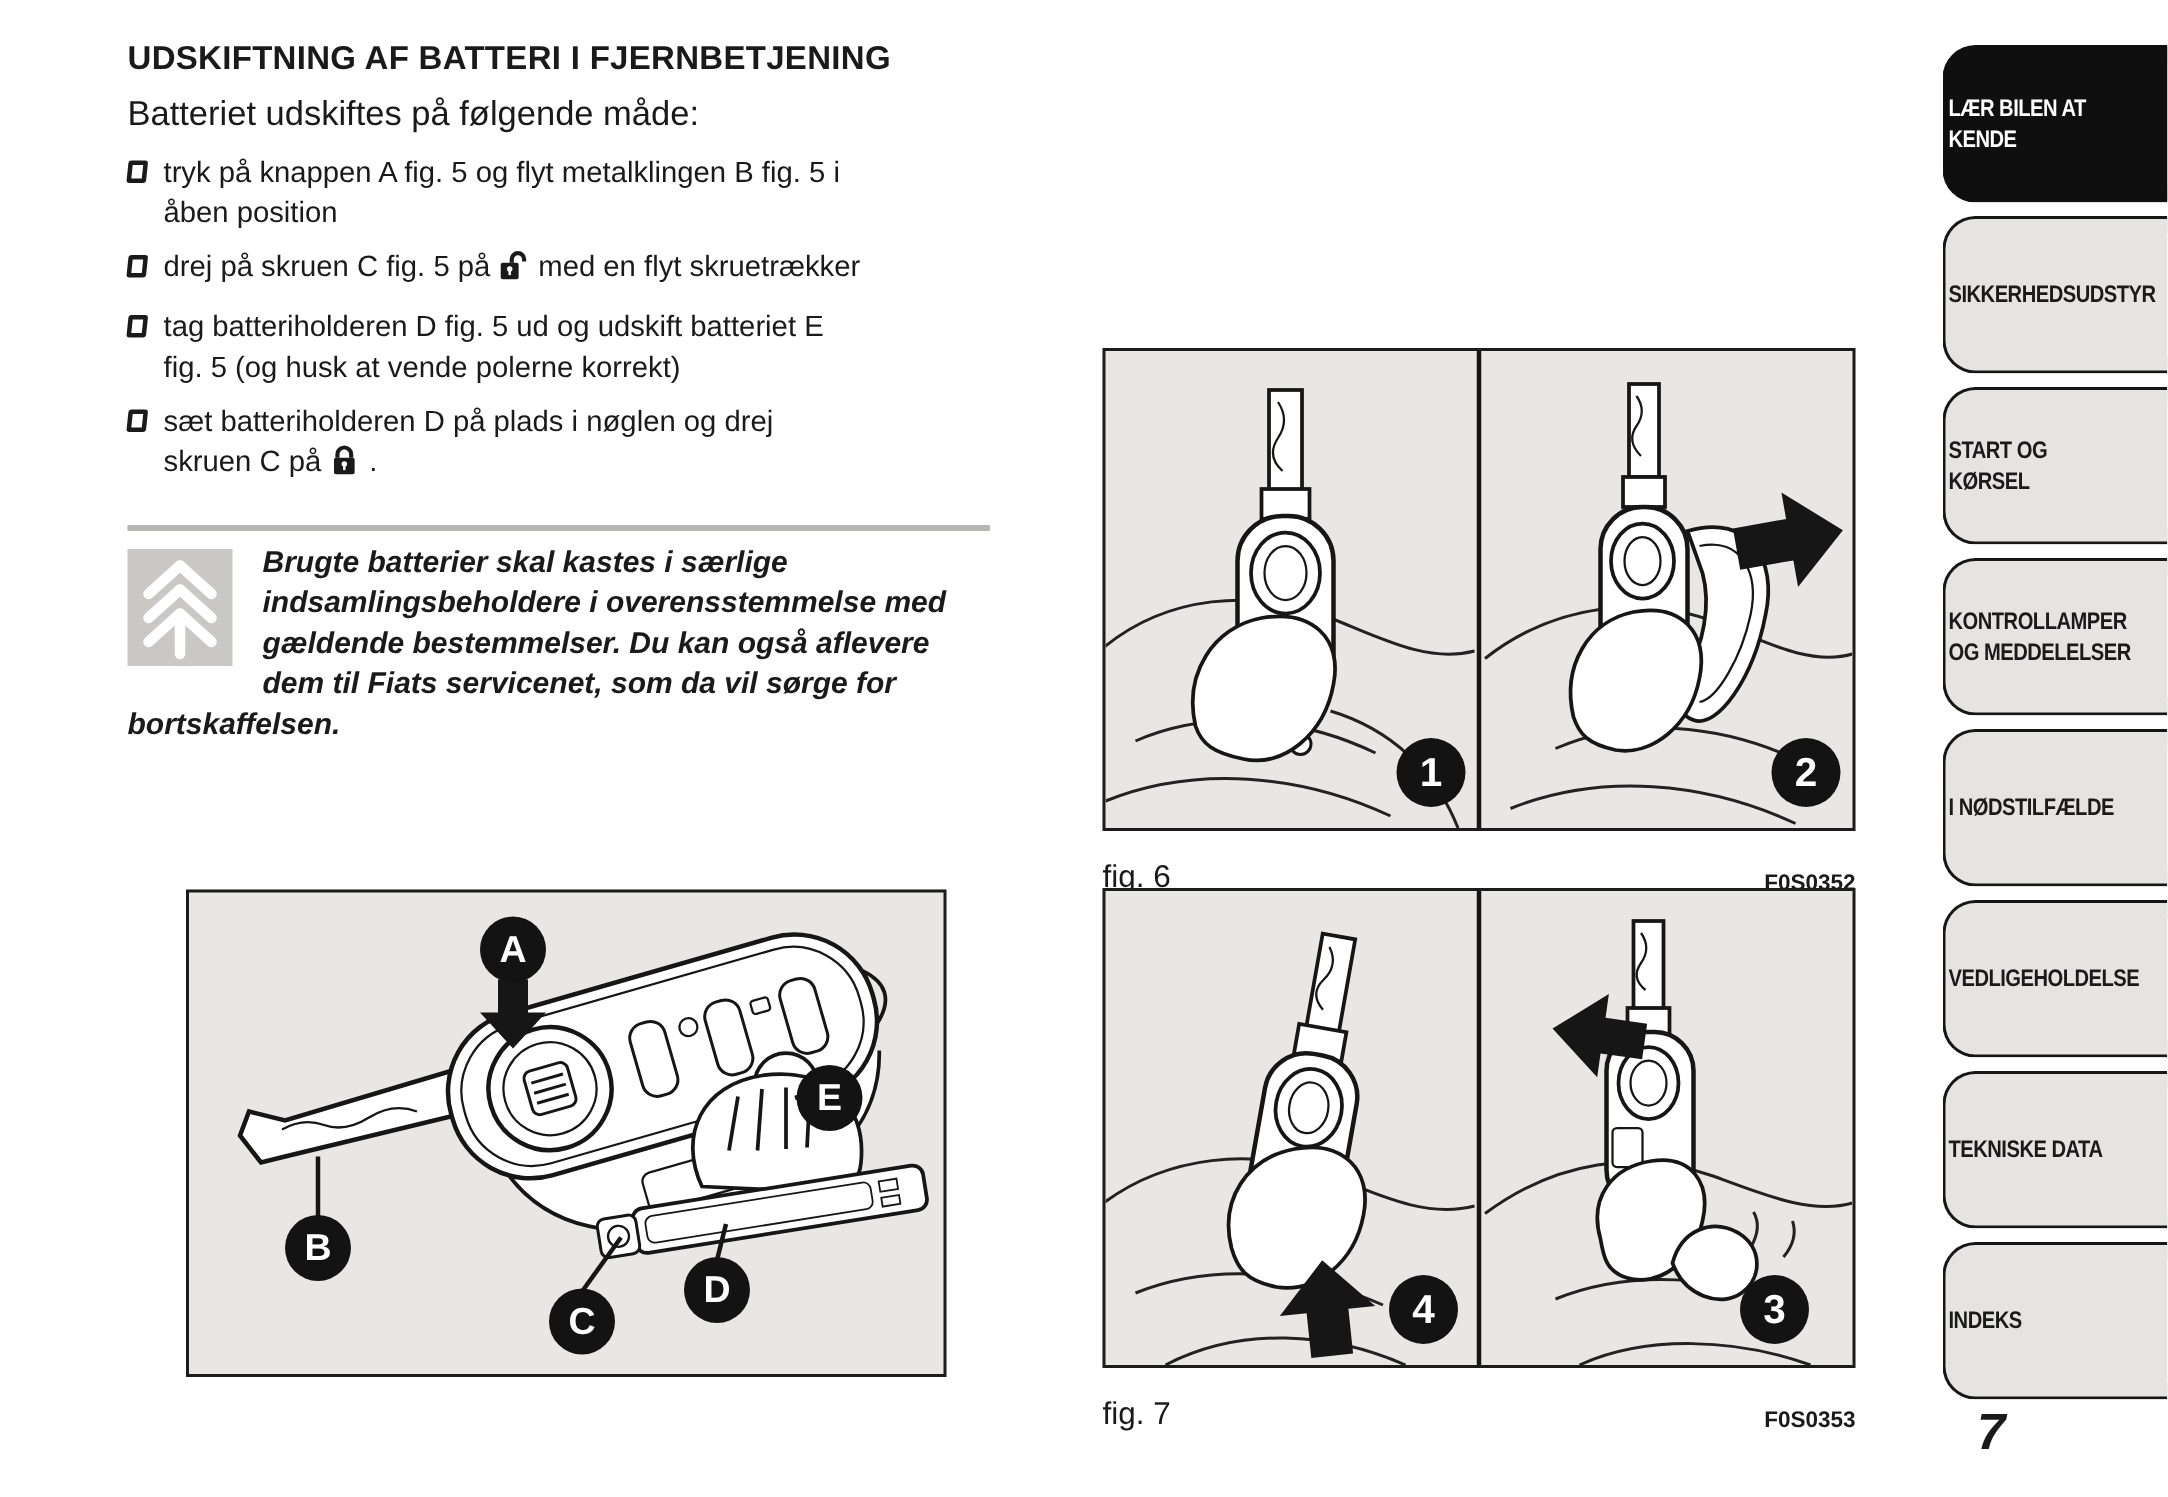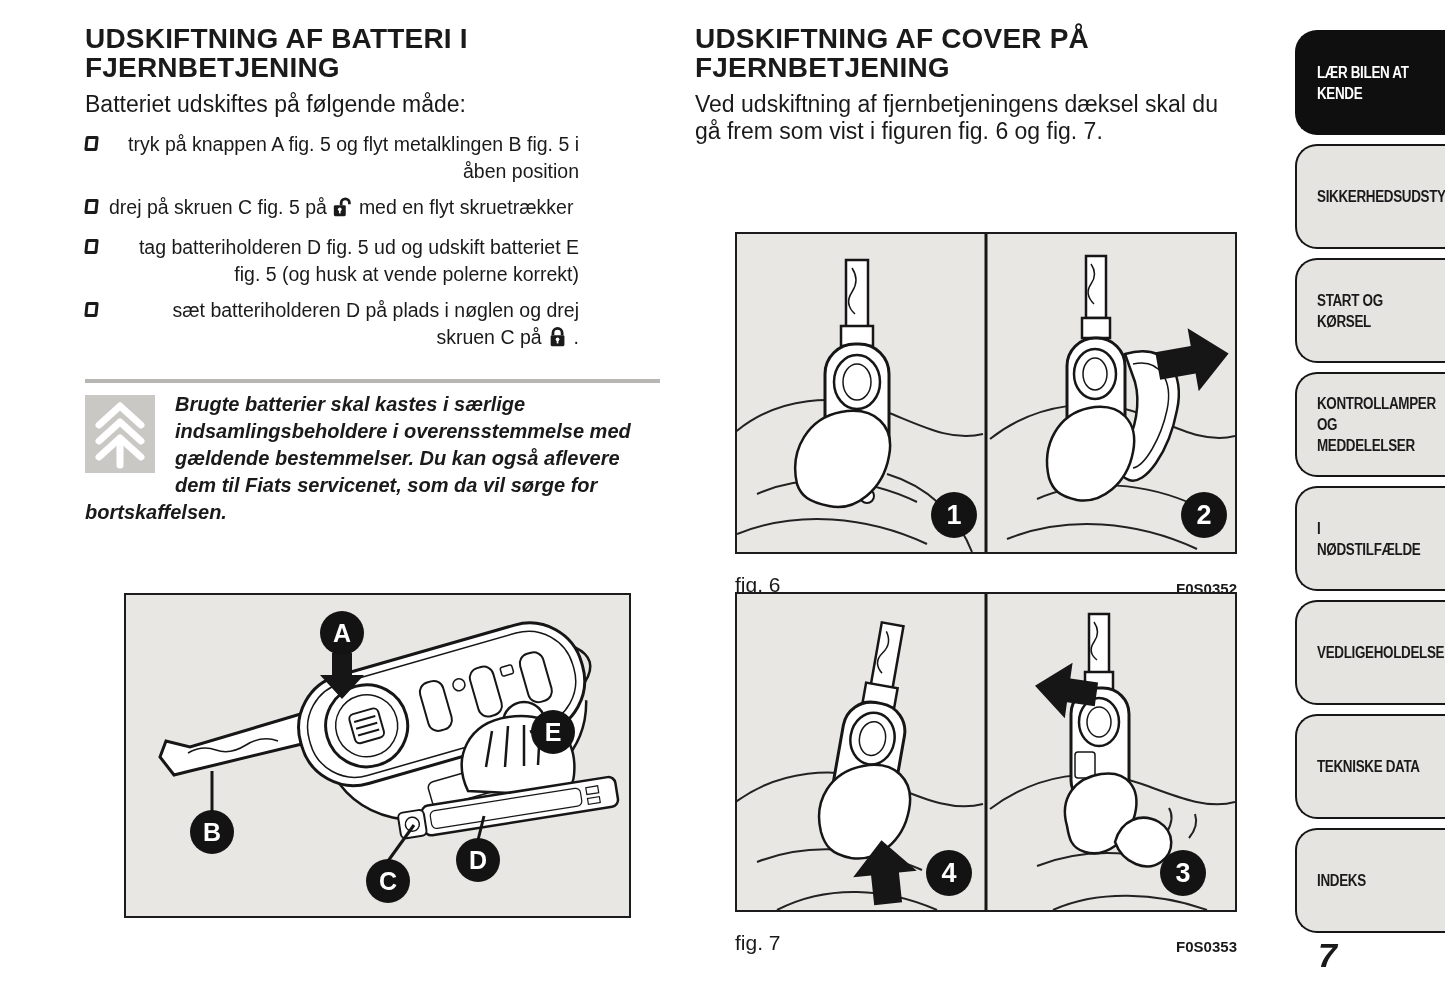--- a/index.html
+++ b/index.html
@@ -4,23 +4,23 @@
 <style>
   * { margin:0; padding:0; box-sizing:border-box; }
   html,body { width:1445px; height:998px; background:#ffffff; overflow:hidden;
     font-family:"Liberation Sans", sans-serif; color:#1a1a1a; }
   .page { position:relative; width:1445px; height:998px; background:#fff; }
 
   
   .col { position:absolute; }
   .col-left  { left:85px;  top:24px; width:575px; }
   .col-right { left:695px; top:24px; width:540px; }
-  h1 { font-size:28px; font-weight:bold; line-height:29px; letter-spacing:.2px; }
+  h1 { font-size:22px; font-weight:bold; line-height:29px; letter-spacing:.2px; }
   .intro { margin-top:9px; font-size:23px; line-height:27px; }
-  .bullets { margin-top:13px;text-align:right; }
+  .bullets { margin-top:13px; }
   .bullet { display:flex; margin-bottom:9px; }
   .bullet-marker { flex:0 0 24px; }
   .bullet-marker i { display:block; width:13px; height:15px; margin-top:5px;
     border:3px solid #1a1a1a; border-radius:2px; transform:skewX(-6deg); }
   .bullet-text { font-size:19.5px; line-height:27px; max-width:470px; }
   .inline-lock { display:inline-block; vertical-align:-4px; margin:0 5px; }
 
   .divider { margin-top:24px; height:4px; background:#b7b6b3; width:575px; }
 
   .note { margin-top:8px; font-size:20px; line-height:27px; font-weight:bold; font-style:italic; }
@@ -42,21 +42,21 @@
 
   .badge { position:absolute; background:#131313; color:#fff; border-radius:50%;
     display:flex; align-items:center; justify-content:center; font-weight:bold; }
   .badge.sm { width:44px; height:44px; font-size:25px; }
   .badge.lg { width:46px; height:46px; font-size:27px; }
 
   
   .sidebar { position:absolute; left:1295px; top:30px; width:150px; }
   .tab { width:150px; height:105px; margin-bottom:9px; background:#e5e4e1;
     border:2px solid #161616; border-right:none; border-radius:22px 0 0 22px;
-    display:flex; align-items:center; padding-left:20px; }
+    display:flex; align-items:center; padding-left:2px; }
   .tab .tab-label { font-size:16px; font-weight:bold; letter-spacing:-.4px; line-height:21px;
     transform:scaleX(.84); transform-origin:left center; white-space:pre-line; }
   .tab.active { background:#0f0f0f; border-color:#0f0f0f; color:#ffffff; }
   .page-number { position:absolute; left:1318px; top:936px; font-size:34px;
     font-weight:bold; font-style:italic; }
 </style>
 </head>
 <body>
 
 <div class="page">
@@ -112,24 +112,20 @@
             <polyline points="14,46 35,27 56,46"></polyline>
             <polyline points="14,62 35,43 56,62"></polyline>
             <line x1="35" y1="46" x2="35" y2="70"></line>
           </g>
         </svg>
       </span>
       <span>Brugte batterier skal kastes i særlige indsamlingsbeholdere i overensstemmelse med gældende bestemmelser. Du kan også aflevere dem til Fiats servicenet, som da vil sørge for bortskaffelsen.</span>
     </div>
   </div>
 
-  <div class="col col-right">
-    <h1>UDSKIFTNING AF COVER PÅ FJERNBETJENING</h1>
-    <p class="intro">Ved udskiftning af fjernbetjeningens dæksel skal du gå frem som vist i figuren fig. 6 og fig. 7.</p>
-  </div>
 
   <div class="figure" id="fig5">
     <div class="fig-box">
       <svg width="503" height="321" viewBox="0 0 503 321">
         <g stroke="#161616" fill="#ffffff">
 
           <polygon points="178,118 64,152 40,146 34,162 48,180 64,176 180,148" stroke-width="3"></polygon>
           <path d="M62,158 q14,-8 28,-3 t30,-5 t32,-4" fill="none" stroke-width="1.5"></path>
 
           <g transform="rotate(-16 300 120)">

